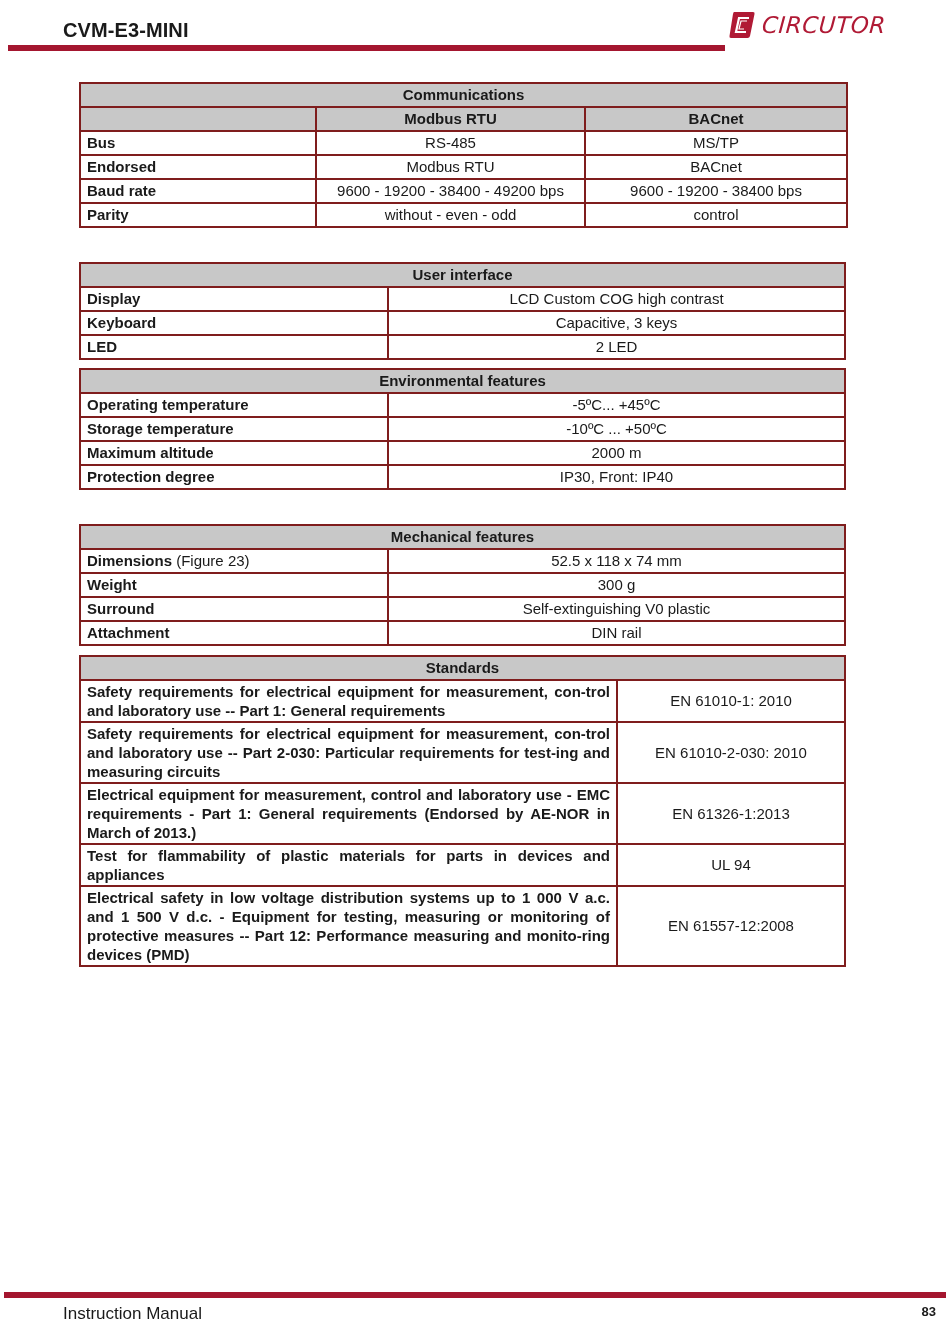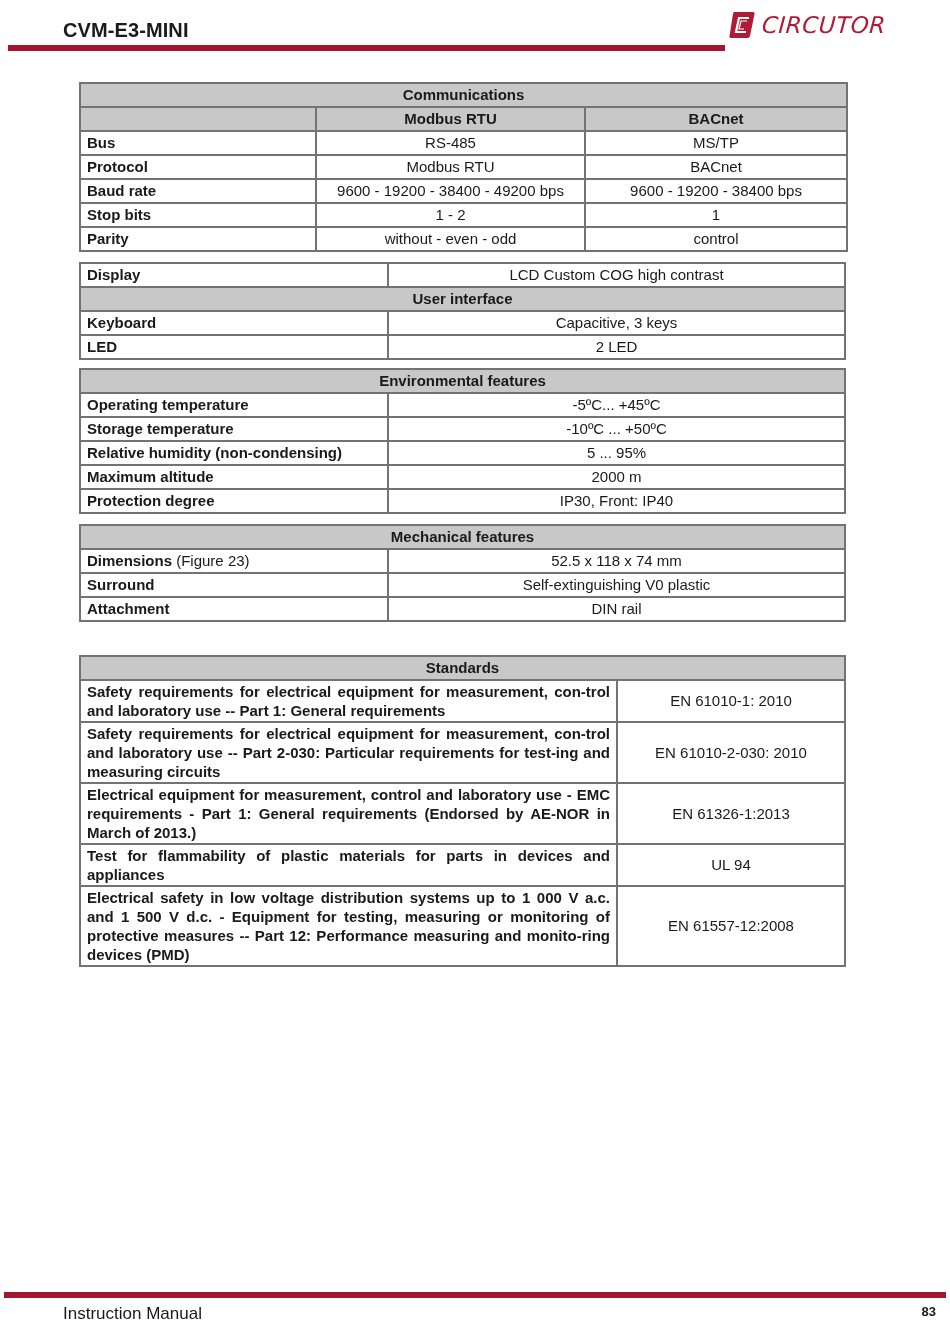--- a/index.html
+++ b/index.html
@@ -11,21 +11,21 @@
   .logo { position:absolute; left:728px; top:8px; height:34px; display:flex; align-items:center; gap:6px; }
   .logo-mark { width:28px; height:30px; }
   .logo-text { font-family:"DejaVu Sans", sans-serif; font-style:italic; font-size:23px; color:#b01a35;
                letter-spacing:0.5px; font-weight:normal; transform:skewX(-4deg); }
 
   .ftr-rule { position:absolute; left:4px; top:1292px; width:942px; height:6px; background:#a4162f; }
   .ftr-left { position:absolute; left:63px; top:1304px; font-size:17px; }
   .ftr-right{ position:absolute; right:14px; top:1304px; font-size:13px; font-weight:bold; }
 
   table.spec { position:absolute; border-collapse:collapse; font-size:15px; table-layout:fixed; }
-  table.spec td, table.spec th { border:2px solid #737373; padding:0 6px; height:22px; line-height:18px;margin-left:15px; }
+  table.spec td, table.spec th { border:2px solid #7f1d1d; padding:0 6px; height:22px; line-height:18px;margin-left:15px; }
   table.spec th { background:#c8c8c8; font-weight:bold; text-align:center; }
   table.spec td.lbl { font-weight:bold; text-align:left; }
   table.spec td.val { text-align:center; }
   table.spec td.lbl .note { font-weight:normal; }
   table.spec td.std { font-weight:bold; text-align:justify; padding:1px 6px; line-height:19px;border-radius:7px; }
   table.spec td.code { text-align:center; padding-left:6px; }
   table.spec th.blank { background:#c8c8c8; }
 
   #t-comm { left:79px; top:82px; width:767px; }
   #t-ui   { left:79px; top:262px; width:765px; }
@@ -61,56 +61,51 @@
     <th class="blank"></th>
     <th>Modbus RTU</th>
     <th>BACnet</th>
   </tr>
   <tr>
     <td class="lbl">Bus</td>
     <td class="val">RS-485</td>
     <td class="val">MS/TP</td>
   </tr>
   <tr>
-    <td class="lbl">Protocol</td>
+    <td class="lbl">Endorsed</td>
     <td class="val">Modbus RTU</td>
     <td class="val">BACnet</td>
   </tr>
   <tr>
     <td class="lbl">Baud rate</td>
     <td class="val">9600 - 19200 - 38400 - 49200 bps</td>
     <td class="val">9600 - 19200 - 38400 bps</td>
   </tr>
   <tr>
-    <td class="lbl">Stop bits</td>
-    <td class="val">1 - 2</td>
-    <td class="val">1</td>
-  </tr>
-  <tr>
     <td class="lbl">Parity</td>
     <td class="val">without - even - odd</td>
     <td class="val">control</td>
   </tr>
 </tbody>
   </table>
 
 <table class="spec" id="t-ui">
   <colgroup>
       <col style="width:308px">
       <col style="width:457px">
     </colgroup>
   <tbody>
       <tr>
+        <th colspan="2">User interface</th>
+      </tr>
+  <tr>
     <td class="lbl">Display</td>
     <td class="val">LCD Custom COG high contrast</td>
   </tr>
   <tr>
-        <th colspan="2">User interface</th>
-      </tr>
-  <tr>
     <td class="lbl">Keyboard</td>
     <td class="val">Capacitive, 3 keys</td>
   </tr>
   <tr>
     <td class="lbl">LED</td>
     <td class="val">2 LED</td>
   </tr>
 </tbody>
   </table>
 
@@ -125,24 +120,20 @@
       </tr>
   <tr>
     <td class="lbl">Operating temperature</td>
     <td class="val">-5ºC... +45ºC</td>
   </tr>
   <tr>
     <td class="lbl">Storage temperature</td>
     <td class="val">-10ºC ... +50ºC</td>
   </tr>
   <tr>
-    <td class="lbl">Relative humidity (non-condensing)</td>
-    <td class="val">5 ... 95%</td>
-  </tr>
-  <tr>
     <td class="lbl">Maximum altitude</td>
     <td class="val">2000 m</td>
   </tr>
   <tr>
     <td class="lbl">Protection degree</td>
     <td class="val">IP30, Front: IP40</td>
   </tr>
 </tbody>
   </table>
 
@@ -151,20 +142,24 @@
       <col style="width:308px">
       <col style="width:457px">
     </colgroup>
   <tbody>
       <tr>
         <th colspan="2">Mechanical features</th>
       </tr>
   <tr>
     <td class="lbl"><span>Dimensions</span><span class="note"> (Figure 23)</span></td>
     <td class="val">52.5 x 118 x 74 mm</td>
+  </tr>
+  <tr>
+    <td class="lbl">Weight</td>
+    <td class="val">300 g</td>
   </tr>
   <tr>
     <td class="lbl">Surround</td>
     <td class="val">Self-extinguishing V0 plastic</td>
   </tr>
   <tr>
     <td class="lbl">Attachment</td>
     <td class="val">DIN rail</td>
   </tr>
 </tbody>

